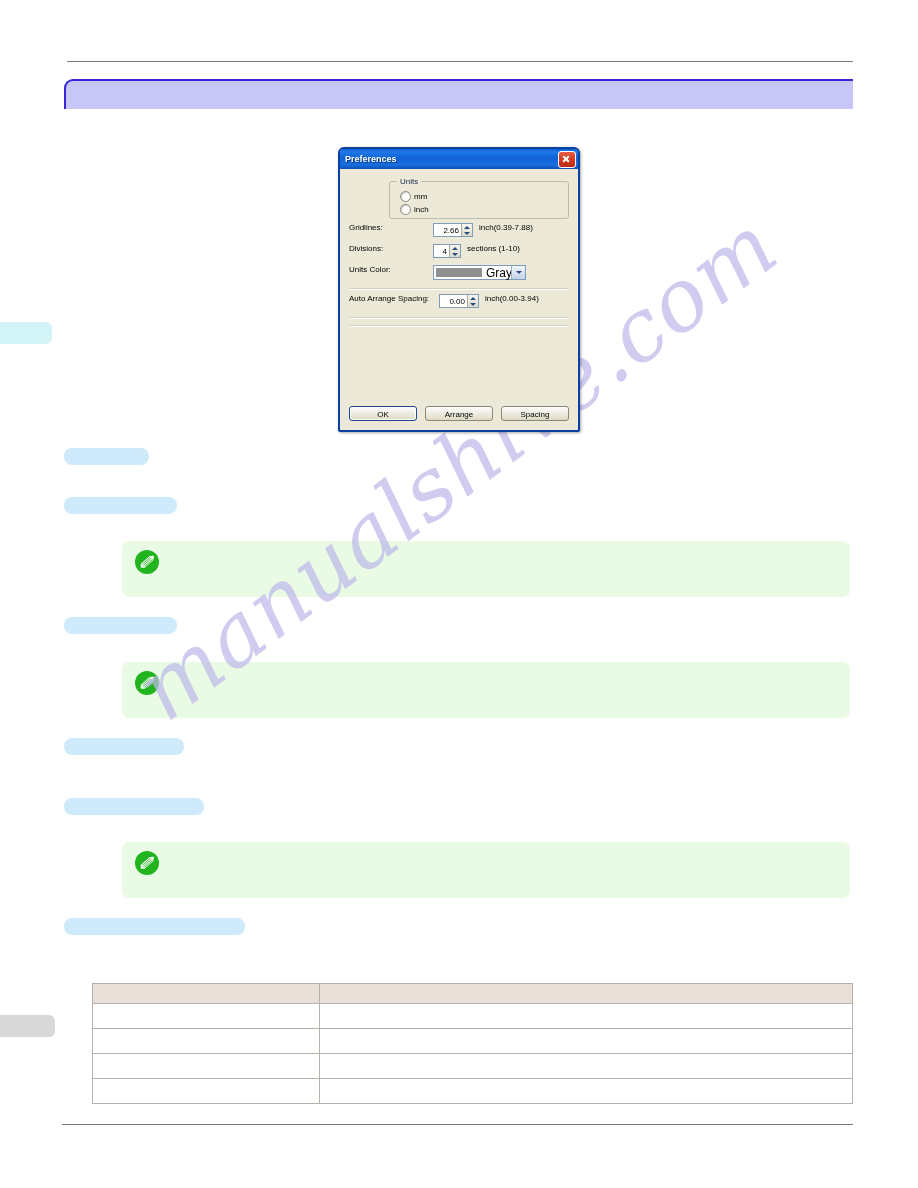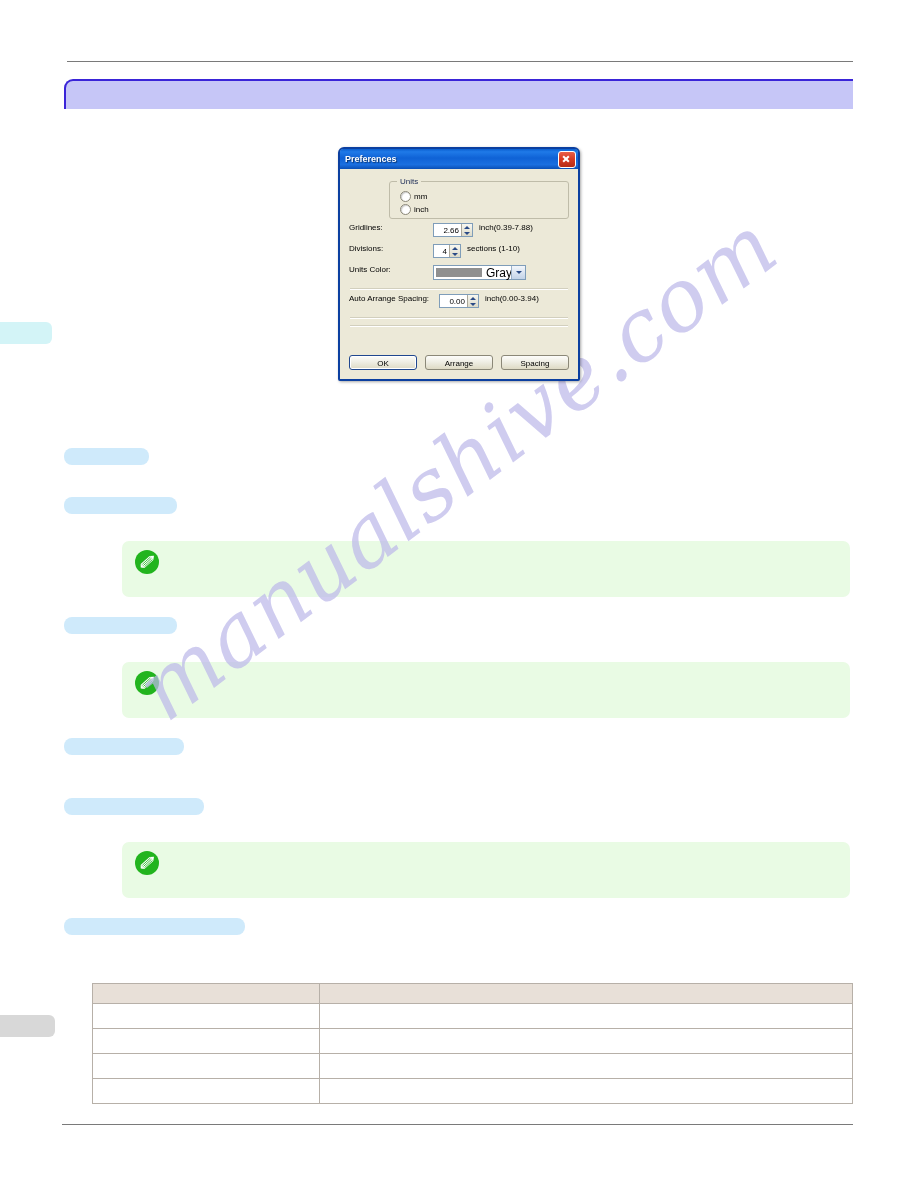--- a/index.html
+++ b/index.html
@@ -164,21 +164,21 @@
     transform-origin: left center;
     letter-spacing: 1px;
   }
 
   
   .xp-dialog {
     position: absolute;
     left: 338px;
     top: 147px;
     width: 242px;
-    height: 234px;
+    height: 285px;
     background: #ece9d8;
     border: 2px solid #0b3fa0;
     border-radius: 6px 6px 2px 2px;
     box-sizing: border-box;
     box-shadow: 1px 1px 3px rgba(0,0,0,.35);
     font-size: 8px;
     color: #000;
     z-index: 6;
   }
   .xp-titlebar {

